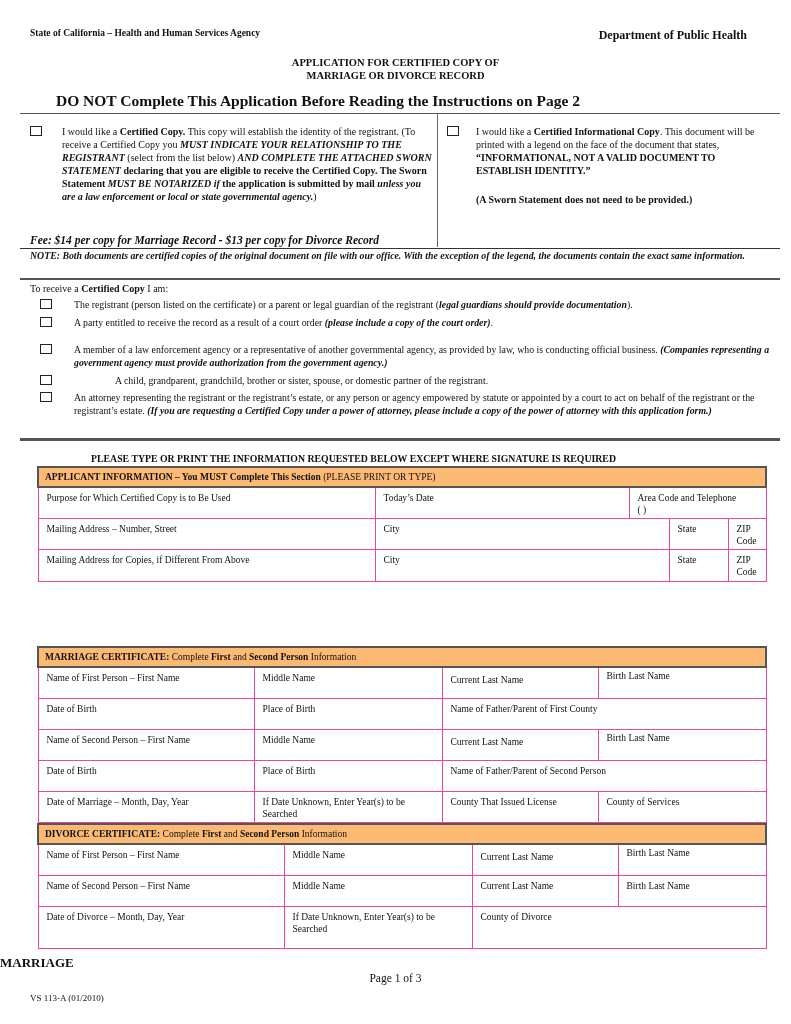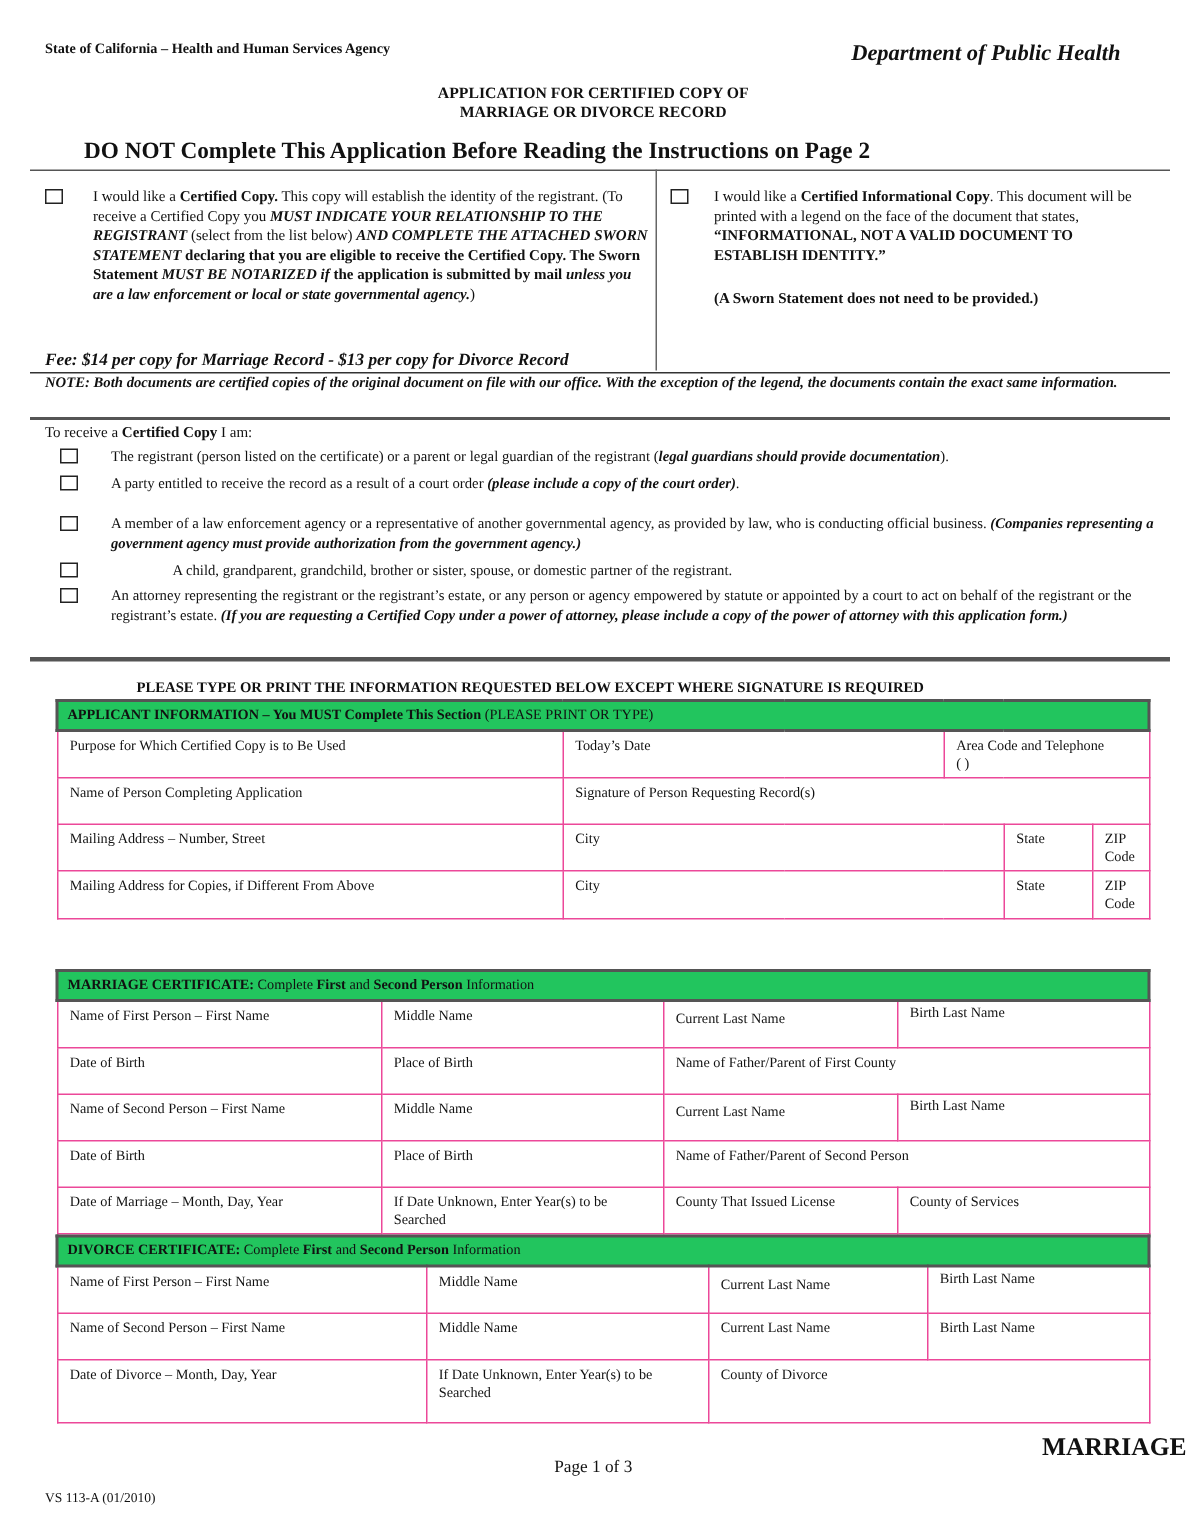--- a/index.html
+++ b/index.html
@@ -3,42 +3,42 @@
 <meta charset="utf-8">
 <style>
   html, body { margin: 0; padding: 0; background: #ffffff; }
   body {
     width: 791px; height: 1024px; position: relative; overflow: hidden;
     font-family: "Liberation Serif", "DejaVu Serif", serif;
     color: #111;
   }
   .abs { position: absolute; }
   .hdr-left { left: 30px; top: 28px; font-size: 9.5px; font-weight: bold; }
-  .hdr-right { right: 44px; top: 28px; font-size: 15px; font-weight: bold; font-style: italic; }
+  .hdr-right { right: 44px; top: 28px; font-size: 12px; font-weight: bold; }
   .title { left: 0; width: 791px; text-align: center; font-weight: bold; font-size: 10.5px; line-height: 13px; }
   .title1 { top: 56px; }
   .title2 { top: 69px; }
   .warning { left: 0; width: 636px; top: 92px; text-align: center; font-weight: bold; font-size: 15.5px; }
   .hr { position: absolute; height: 1px; background: #555; }
   .vr { position: absolute; width: 1px; background: #666; }
   .cb { position: absolute; width: 12px; height: 10px; border: 1.3px solid #222; background: #fff; box-sizing: border-box; cursor: pointer; }
   .para { position: absolute; font-size: 10px; line-height: 13px; }
   .para b, .para i { }
   .fee { left: 30px; top: 234px; font-size: 11.5px; font-weight: bold; font-style: italic; }
   .note { left: 30px; top: 249px; width: 745px; font-size: 9.8px; line-height: 13px; font-weight: bold; font-style: italic; }
   .torecv { left: 30px; top: 283px; font-size: 10px; }
   .opt { position: absolute; left: 74px; width: 700px; font-size: 9.8px; line-height: 13px; }
   .bigrule { position: absolute; left: 20px; width: 760px; height: 3px; background: #555; }
   .please { left: 0; width: 707px; top: 453px; text-align: center; font-size: 9.8px; font-weight: bold; }
   table.form { position: absolute; left: 37px; width: 728px; border-collapse: collapse; table-layout: fixed; }
   table.form td { border: 1px solid #ec4899; vertical-align: top; font-size: 9.5px; line-height: 12px; padding: 4px 8px 0 8px; box-sizing: border-box; }
-  table.form td.sect { background: #22c55e; border: 2px solid #555; padding: 3px 6px; height: 19px; font-size: 9.5px; }
+  table.form td.sect { background: #fdba74; border: 2px solid #555; padding: 3px 6px; height: 19px; font-size: 9.5px; }
   .cell-lbl { display: block; }
   .paren { display: block; }
-  .foot-mar { left: 0; width: 791px; top: 955px; text-align: right; font-size: 17px; font-weight: bold; }
+  .foot-mar { left: 0; width: 791px; top: 955px; text-align: left; font-size: 13px; font-weight: bold; }
   .foot-page { left: 0; width: 791px; top: 972px; text-align: center; font-size: 11.5px; }
   .foot-code { left: 30px; top: 993px; font-size: 9px; }
 </style>
 </head>
 <body>
 
 <div class="abs hdr-left">State of California – Health and Human Services Agency</div>
 <div class="abs hdr-right">Department of Public Health</div>
 <div class="abs title title1">APPLICATION FOR CERTIFIED COPY OF</div>
 <div class="abs title title2">MARRIAGE OR DIVORCE RECORD</div>
@@ -117,28 +117,20 @@
     <td colspan="2">
           <span class="cell-lbl">Today’s Date</span>
         </td>
     <td colspan="3">
           <span class="cell-lbl">Area Code and Telephone</span>
           <span class="paren">(          )</span>
         </td>
   </tr>
   <tr style="height:31px;">
     <td>
-          <span class="cell-lbl">Name of Person Completing Application</span>
-        </td>
-    <td colspan="5">
-          <span class="cell-lbl">Signature of Person Requesting Record(s)</span>
-        </td>
-  </tr>
-  <tr style="height:31px;">
-    <td>
           <span class="cell-lbl">Mailing Address – Number, Street</span>
         </td>
     <td colspan="3">
           <span class="cell-lbl">City</span>
         </td>
     <td style="width:0">
           <span class="cell-lbl">State</span>
         </td>
     <td>
           <span class="cell-lbl">ZIP Code</span>

